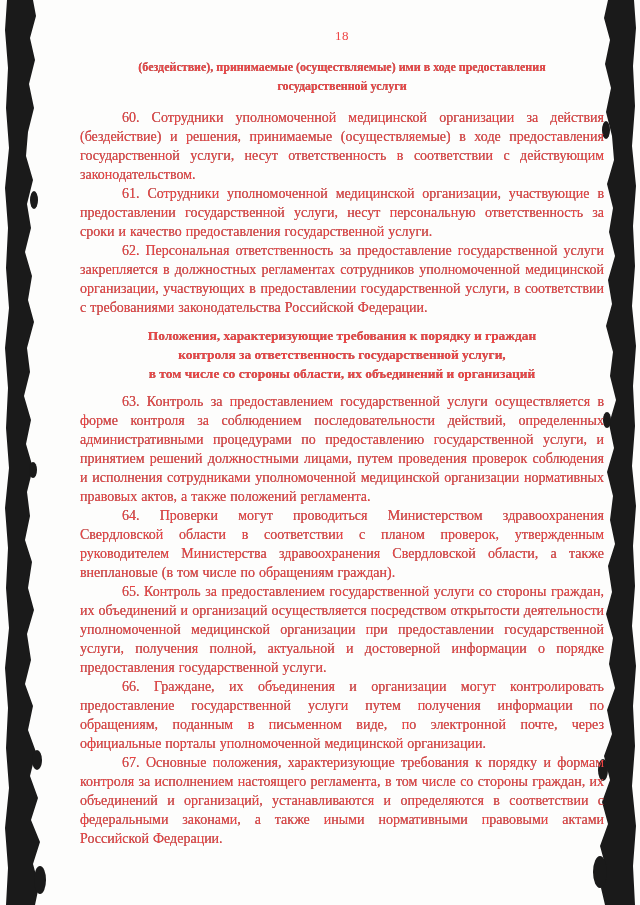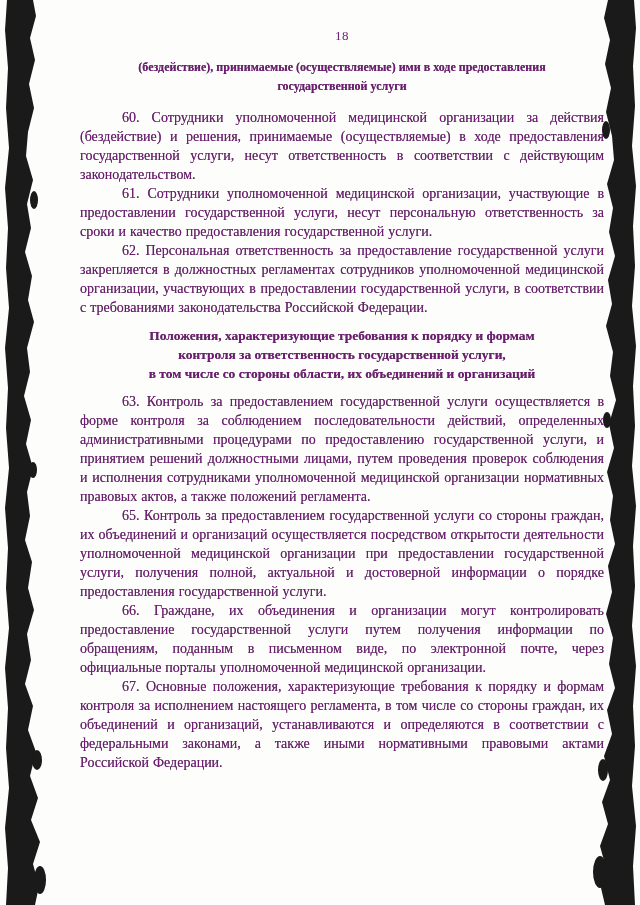--- a/index.html
+++ b/index.html
@@ -7,21 +7,21 @@
     padding: 0;
     background: #ffffff;
   }
   .page {
     position: relative;
     width: 640px;
     height: 905px;
     background: #fdfdfc;
     overflow: hidden;
     font-family: "Liberation Serif", "DejaVu Serif", serif;
-    color: #701a75;
+    color: #ef4444;
   }
   .edge-artifact {
     position: absolute;
     top: 0;
     height: 905px;
     width: 50px;
     pointer-events: none;
   }
   .edge-left  { left: 0; }
   .edge-right { right: 0; }
@@ -113,24 +113,25 @@
     <div class="doc-heading">
       <div>(бездействие), принимаемые (осуществляемые) ими в ходе предоставления</div>
       <div>государственной услуги</div>
     </div>
 
     <p class="para">60. Сотрудники уполномоченной медицинской организации за действия (бездействие) и решения, принимаемые (осуществляемые) в ходе предоставления государственной услуги, несут ответственность в соответствии с действующим законодательством.</p>
     <p class="para">61. Сотрудники уполномоченной медицинской организации, участвующие в предоставлении государственной услуги, несут персональную ответственность за сроки и качество предоставления государственной услуги.</p>
     <p class="para">62. Персональная ответственность за предоставление государственной услуги закрепляется в должностных регламентах сотрудников уполномоченной медицинской организации, участвующих в предоставлении государственной услуги, в соответствии с требованиями законодательства Российской Федерации.</p>
 
     <div class="section-heading">
-      <div>Положения, характеризующие требования к порядку и формам</div>
+      <div>Положения, характеризующие требования к порядку и граждан</div>
       <div>контроля за ответственность государственной услуги,</div>
       <div>в том числе со стороны области, их объединений и организаций</div>
     </div>
 
     <p class="para">63. Контроль за предоставлением государственной услуги осуществляется в форме контроля за соблюдением последовательности действий, определенных административными процедурами по предоставлению государственной услуги, и принятием решений должностными лицами, путем проведения проверок соблюдения и исполнения сотрудниками уполномоченной медицинской организации нормативных правовых актов, а также положений регламента.</p>
+    <p class="para">64. Проверки могут проводиться Министерством здравоохранения Свердловской области в соответствии с планом проверок, утвержденным руководителем Министерства здравоохранения Свердловской области, а также внеплановые (в том числе по обращениям граждан).</p>
     <p class="para">65. Контроль за предоставлением государственной услуги со стороны граждан, их объединений и организаций осуществляется посредством открытости деятельности уполномоченной медицинской организации при предоставлении государственной услуги, получения полной, актуальной и достоверной информации о порядке предоставления государственной услуги.</p>
     <p class="para">66. Граждане, их объединения и организации могут контролировать предоставление государственной услуги путем получения информации по обращениям, поданным в письменном виде, по электронной почте, через официальные порталы уполномоченной медицинской организации.</p>
     <p class="para">67. Основные положения, характеризующие требования к порядку и формам контроля за исполнением настоящего регламента, в том числе со стороны граждан, их объединений и организаций, устанавливаются и определяются в соответствии с федеральными законами, а также иными нормативными правовыми актами Российской Федерации.</p>
 
   </div>
 </div>
 
 </body></html>

